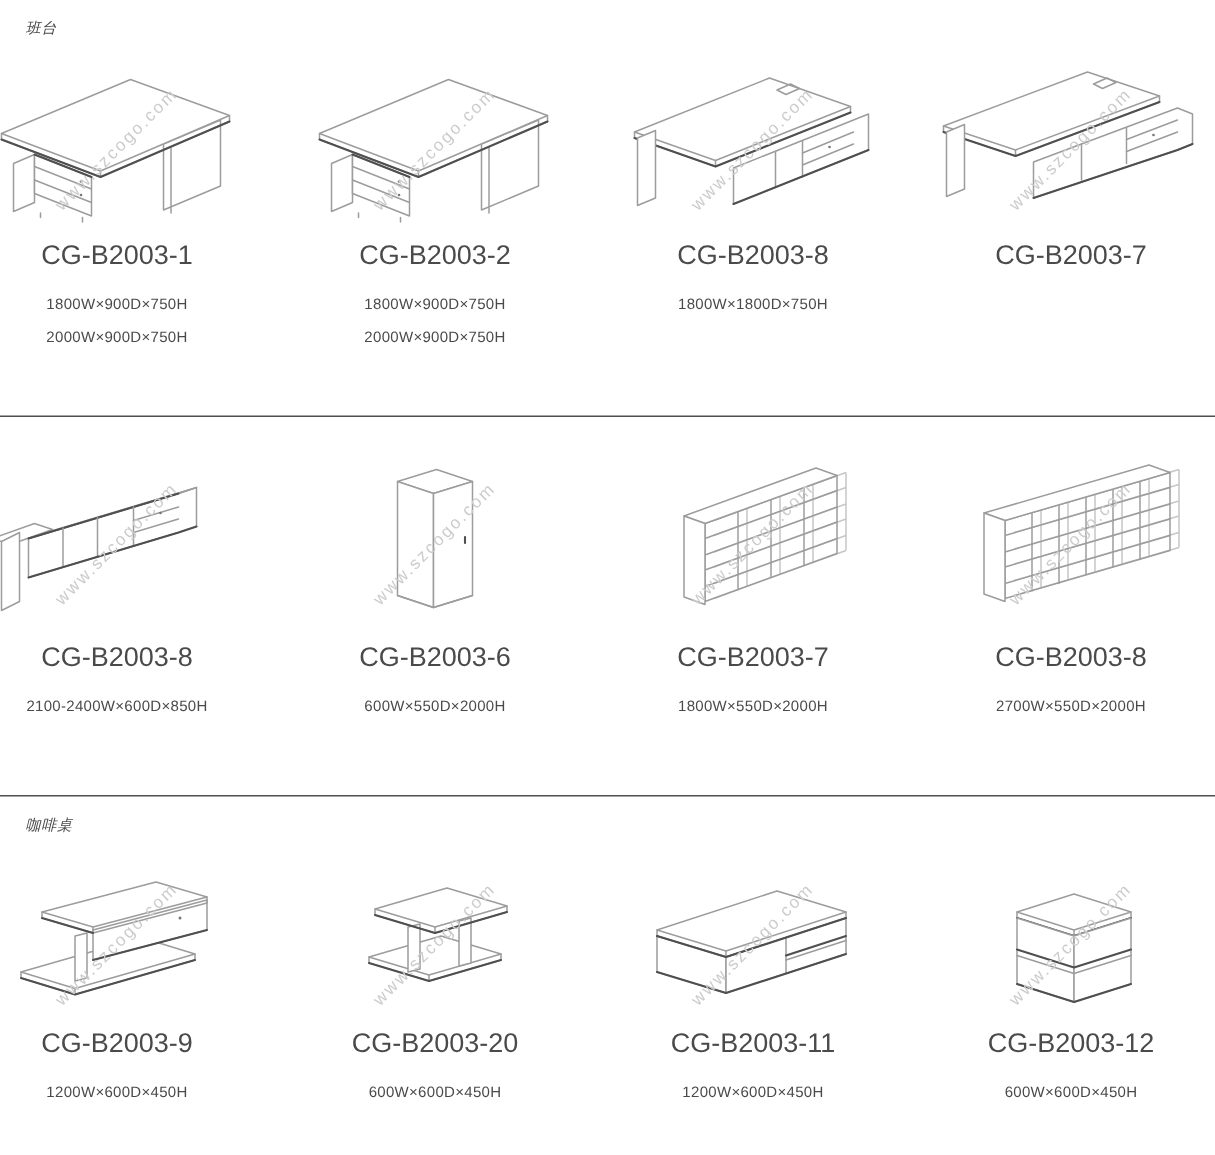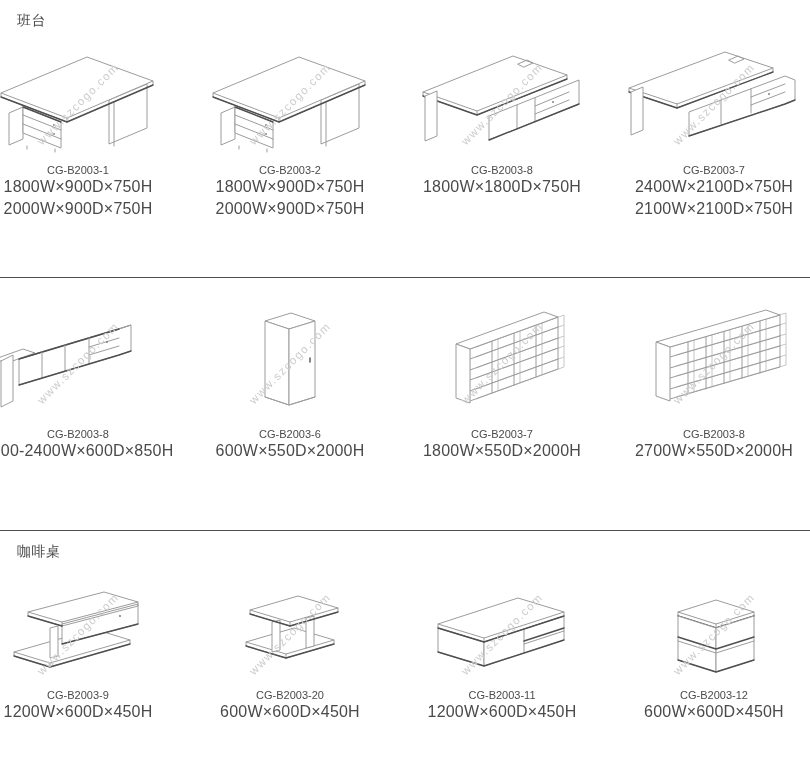--- a/index.html
+++ b/index.html
@@ -8,33 +8,33 @@
     font-family:"Liberation Sans","DejaVu Sans",sans-serif;
     color:#4a4a4a;
   }
   .sec{box-sizing:border-box;}
   .sec-1{height:277px;}
   .sec-2{height:252px;}
   .sec-3{height:239px;}
   .divider{height:1px;background:#4f4f4f;}
   .sec-title{
     margin:0 0 0 17px;padding-top:12px;
-    font-size:14px;font-weight:400;color:#4a4a4a;letter-spacing:0.5px;
+    font-size:10px;font-weight:400;color:#4a4a4a;letter-spacing:0.5px;font-style:italic;
   }
   .grid{
     display:grid;grid-template-columns:repeat(4,212px);
     margin-left:-28px;
   }
   .cell{width:212px;display:flex;flex-direction:column;align-items:center;}
   .draw{position:relative;display:flex;align-items:center;justify-content:center;width:100%;}
   .sec-1 .draw{height:118px;margin-top:10px;}
   .sec-2 .draw{height:128px;margin-top:16px;}
   .sec-3 .draw{height:106px;margin-top:16px;}
-  .model{font-size:11px;margin-top:6px;white-space:nowrap;}
-  .dims{font-size:16px;line-height:22px;letter-spacing:0.2px;text-align:right;white-space:nowrap;}
+  .model{font-size:18px;margin-top:6px;white-space:nowrap;}
+  .dims{margin-top:12px;font-size:10px;line-height:22px;letter-spacing:0.2px;text-align:right;white-space:nowrap;}
   .wm{
     position:absolute;left:50%;top:54%;
     transform:translate(-50%,-50%) rotate(-45deg);
     font-size:11.5px;color:#cccccc;letter-spacing:1.5px;white-space:nowrap;
     pointer-events:none;
   }
   
   svg{overflow:visible;}
   .ln{fill:none;stroke:#9c9c9c;stroke-width:1;stroke-linejoin:round;stroke-linecap:round;}
   .fc{fill:#ffffff;stroke:#9c9c9c;stroke-width:1;stroke-linejoin:round;}
@@ -144,24 +144,20 @@
             <line class="ln" x1="96" y1="54" x2="96" y2="78"></line>
             <line class="ln" x1="126" y1="43" x2="126" y2="67"></line>
             <line class="ln" x1="126" y1="51" x2="160" y2="38"></line>
             <line class="ln" x1="126" y1="59" x2="160" y2="46"></line>
             <circle cx="144" cy="48" r="0.9" fill="#777777"></circle>
             <polyline class="dk" points="64,90 160,58 170,54"></polyline>
           </svg>
           <span class="wm">www.szcogo.com</span>
         </div>
         <div class="model">CG-B2003-7</div>
-        <div class="dims">
-          <div>2400W×2100D×750H</div>
-          <div>2100W×2100D×750H</div>
-        </div>
       </div>
 
     </div>
   </section>
 
   <div class="divider"></div>
 
   <section class="sec sec-2">
     <div class="grid">
 

